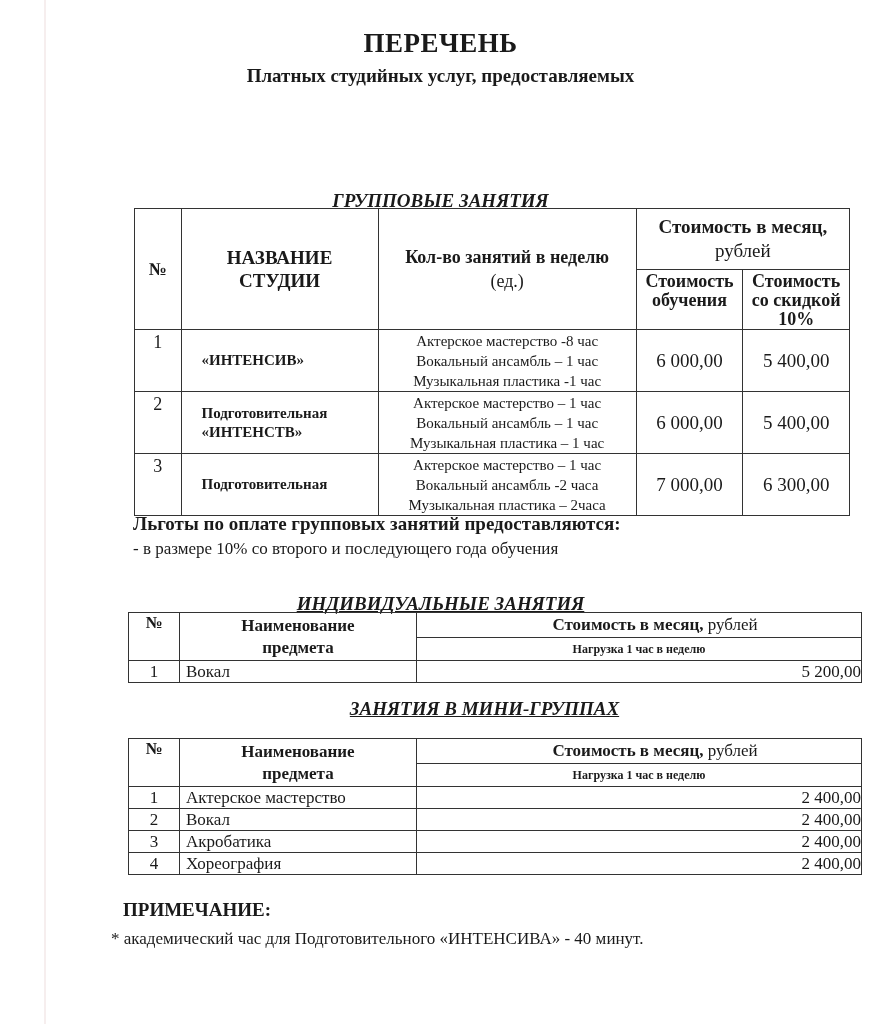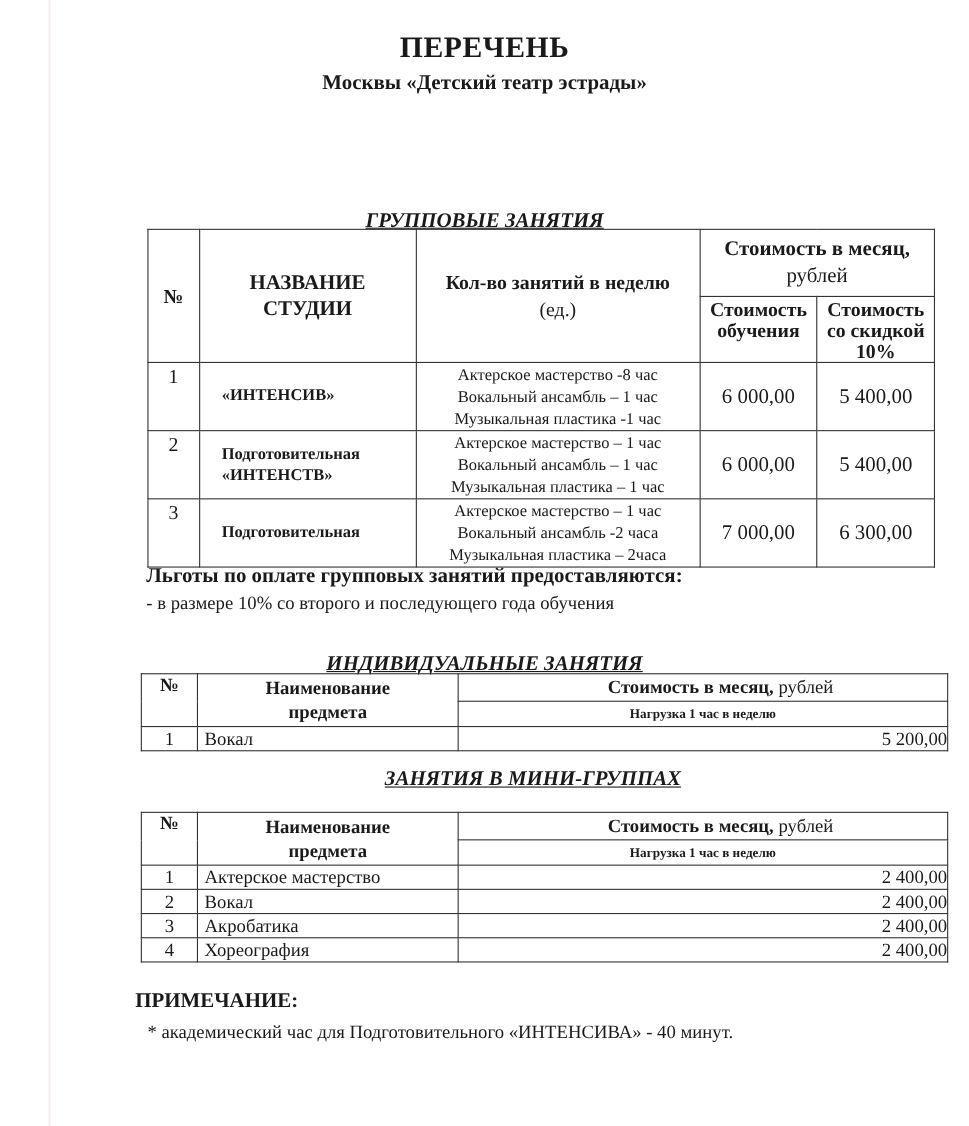--- a/index.html
+++ b/index.html
@@ -63,31 +63,31 @@
   .st-row-price { text-align: right; font-size: 17px; }
 
   #indiv-table { top: 612px; }
   #mini-table { top: 738px; }
 
   .note-title {
     position: absolute; left: 123px; top: 899px;
     font-weight: bold; font-size: 19px;
   }
   .note-text {
-    position: absolute; left: 134px; top: 929px; font-size: 17px;
+    position: absolute; left: 111px; top: 929px; font-size: 17px;
   }
 </style>
 </head>
 <body>
 
 <div class="margin-line"></div>
 
 <div class="title">ПЕРЕЧЕНЬ</div>
 <div class="subtitle">
-  <div>Москвы «Детский театр эстрады»</div>
+  <div>Платных студийных услуг, предоставляемых</div>
 </div>
 
 <div class="section-title" style="top:190px;">ГРУППОВЫЕ ЗАНЯТИЯ</div>
 
 <table id="group-table">
   <tbody>
       <tr>
     <th class="gh-num" rowspan="2">№</th>
     <th class="gh-name" rowspan="2">
       <div>НАЗВАНИЕ</div>

